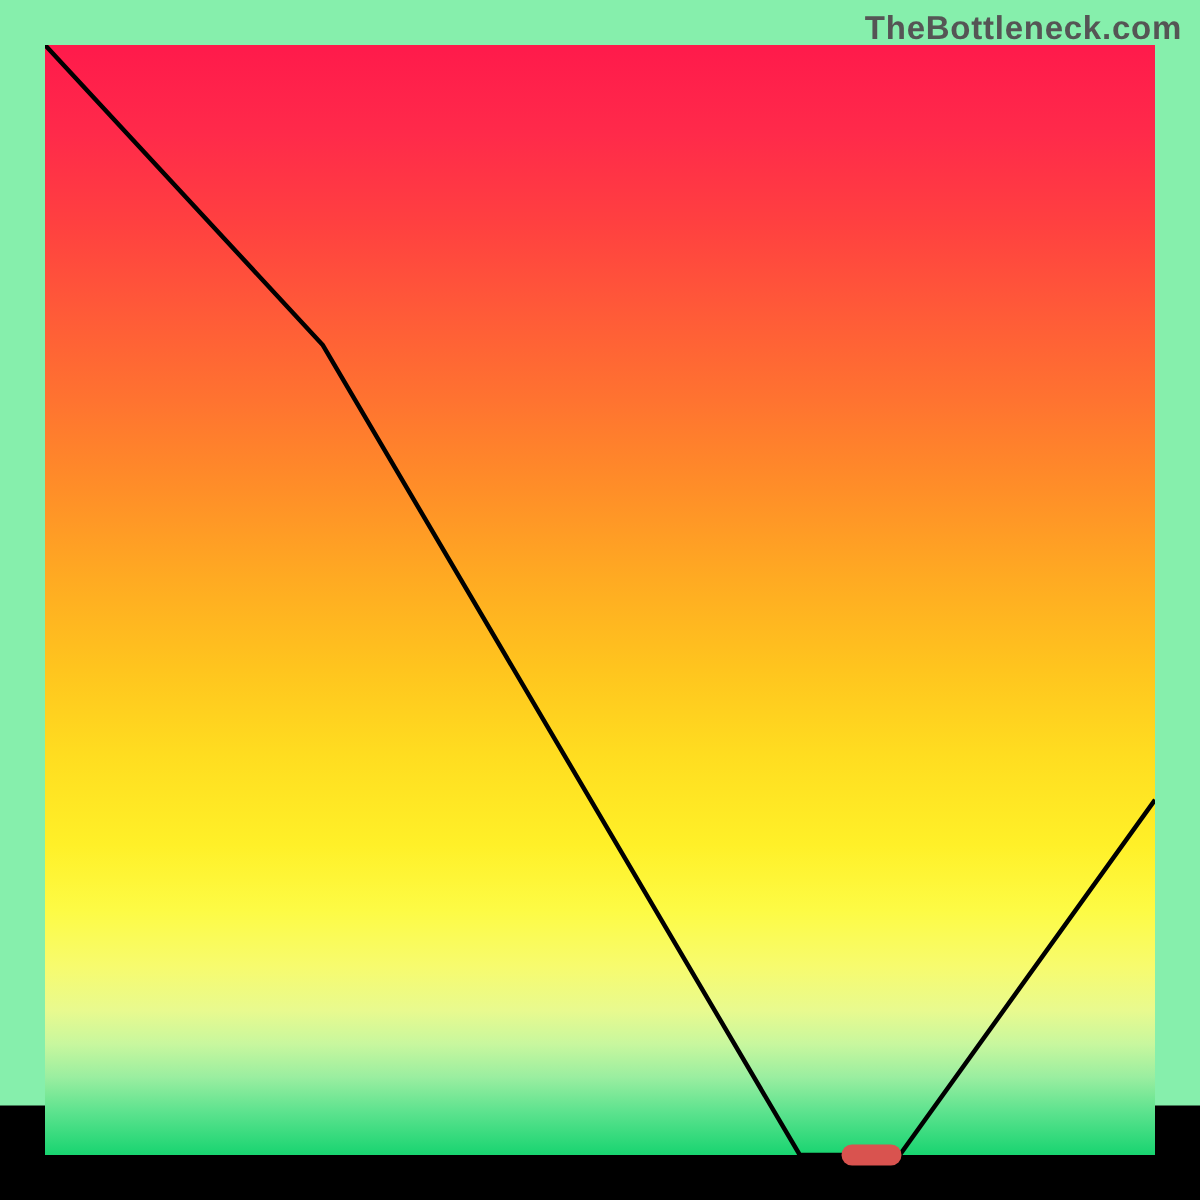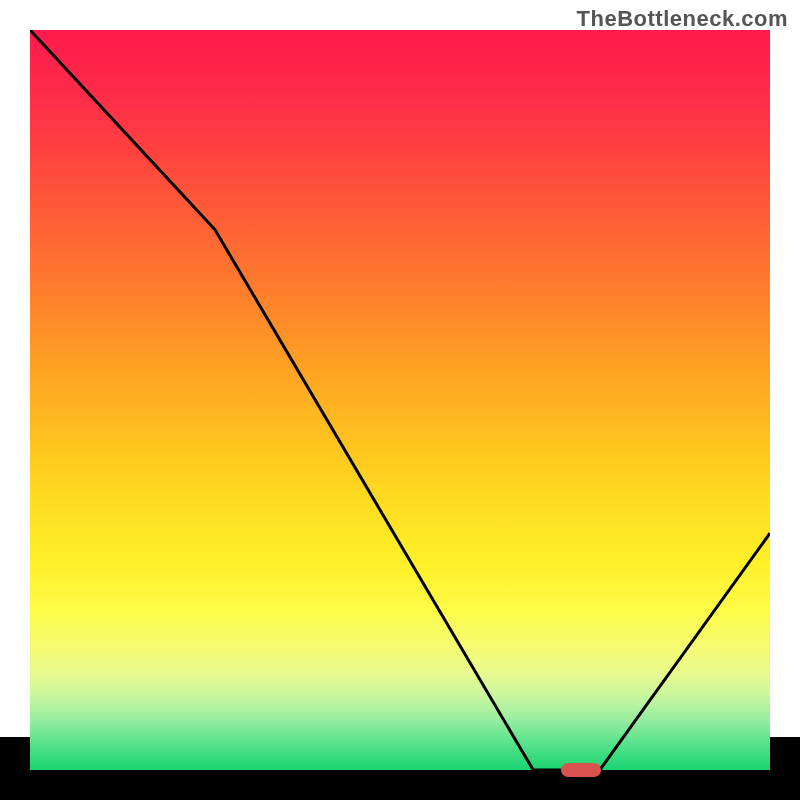--- a/index.html
+++ b/index.html
@@ -1,17 +1,17 @@
 <!DOCTYPE html>
 <html><head>
 <meta charset="utf-8">
 <style>
 *{margin:0;padding:0;box-sizing:border-box}
 html,body{width:800px;height:800px;overflow:hidden;background:#000;font-family:Arial,Helvetica,sans-serif}
-.frame{position:absolute;left:0;top:0;width:800px;height:737px;background:#ffffff}
+.frame{position:absolute;left:0;top:0;width:800px;height:737px;background:#86efac}
 .plot{position:absolute;left:30px;top:30px;width:740px;height:740px;
   background:linear-gradient(to bottom,
     #ff1a4b 0%,
     #ff2a4a 8%,
     #ff4040 16%,
     #ff5a38 24%,
     #ff7330 32%,
     #ff8e28 40%,
     #ffaa22 48%,
     #ffc41e 56%,

